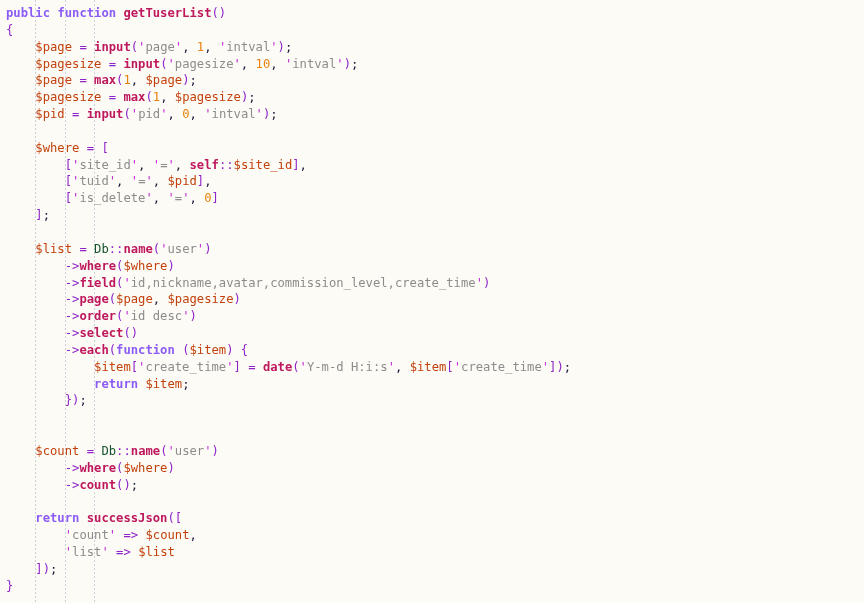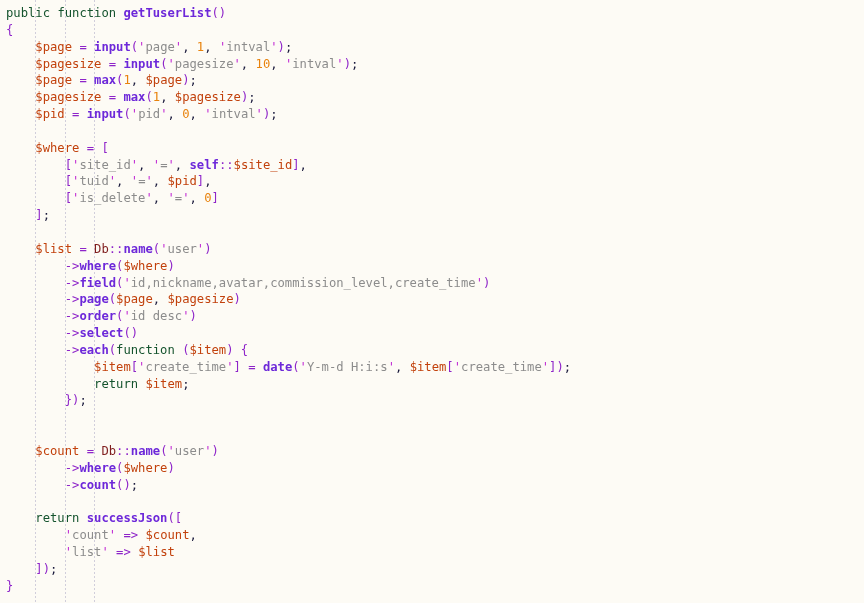--- a/index.html
+++ b/index.html
@@ -50,29 +50,29 @@
     position: absolute;
     width: 1px;
     top: 0;
     bottom: 0;
     background-image: linear-gradient(to bottom, #c9c6d6 0 2px, transparent 2px 4px);
     background-size: 1px 4px;
     opacity: 0.85;
   }
 
   
-  .kw      { color: #14532d; font-weight: normal; }      
-  .fn      { color: #6d28d9; font-weight: bold; }      
+  .kw      { color: #8b5cf6; font-weight: bold; }      
+  .fn      { color: #be185d; font-weight: bold; }      
   .var     { color: #c2410c; }                          
   .punc    { color: #8e24c9; }                          
   .op      { color: #8e24c9; }                          
   .quo     { color: #c026d3; }                          
   .str     { color: #8c8c8c; }                          
   .num     { color: #e8820c; }                          
-  .cls     { color: #7f1d1d; }                          
+  .cls     { color: #14532d; }                          
   .plain   { color: #1a1a3c; }
 </style>
 </head>
 <body>
 
 <div id="code-view">
   <div class="guides">
       <div class="guide" style="left: 35.36px;"></div>
       <div class="guide" style="left: 64.72px;"></div>
       <div class="guide" style="left: 94.08px;"></div>

